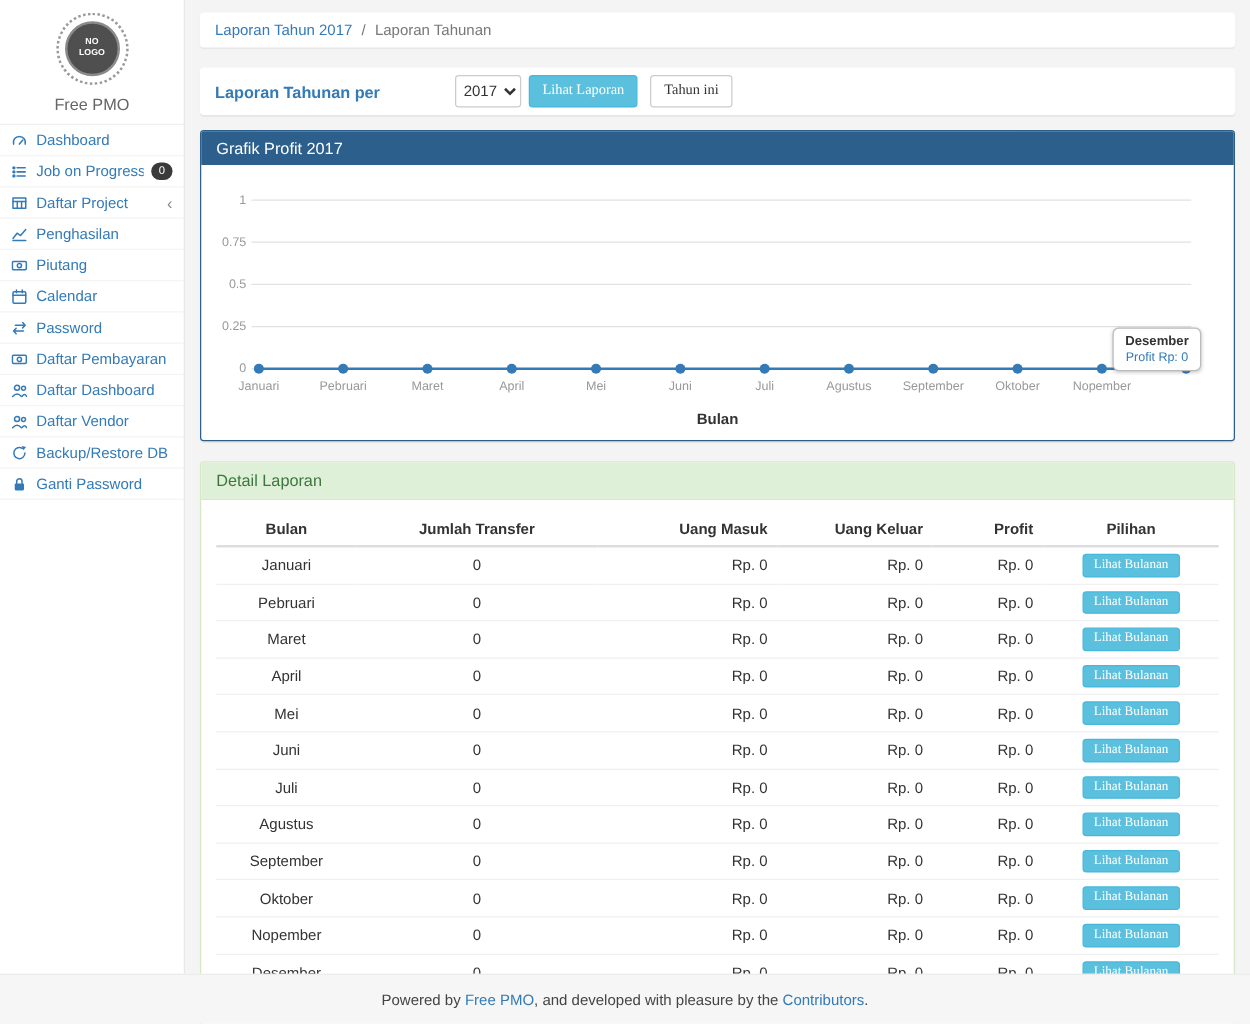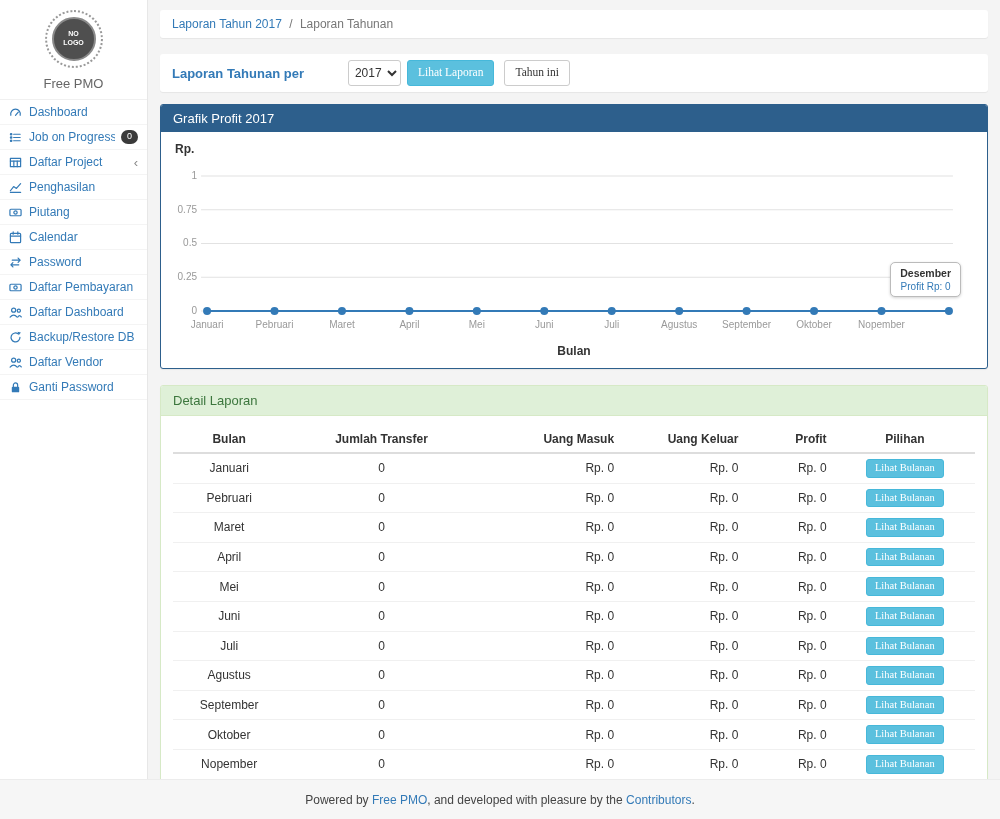--- a/index.html
+++ b/index.html
@@ -34,21 +34,21 @@
   
   .content { flex:1; padding:10px 12px 0; min-width:0; }
   .box { background:#fff; border-radius:3px; box-shadow:0 1px 1px rgba(0,0,0,0.06); }
   a, .link { color:var(--link,#337ab7); text-decoration:none; cursor:pointer; }
 
   .breadcrumb-box { padding:7px 12px; margin-bottom:16px; font-size:12px; }
   .bc-sep, .bc-current { color:#777; }
   .bc-sep { margin:0 4px; }
 
   .filter-box { padding:6px 12px; margin-bottom:12px; display:flex; align-items:center; gap:6px; }
-  .filter-label { color:var(--link,#337ab7); font-weight:bold; font-size:13px; margin-right:2px; }
+  .filter-label { color:var(--link,#337ab7); font-weight:bold; font-size:13px; margin-right:18px; }
   select.year { height:26px; border:1px solid #ccc; border-radius:3px; font-size:12px; padding:2px 2px; background:#fff; color:#333;margin-left:36px; }
   .btn { font-family:Liberation Serif, serif; font-size:11.5px; padding:5px 10px; border-radius:3px; border:1px solid transparent; cursor:pointer; line-height:1.2; }
   .btn-info { background:var(--info,#5bc0de); border-color:var(--info-border,#46b8da); color:#fff; }
   .btn-default { background:#fff; border-color:#ccc; color:#333; margin-left:4px; }
   .btn-xs { font-size:10.5px; padding:2px 8px; }
 
   
   .panel { background:#fff; border-radius:3px; margin-bottom:16px; box-shadow:0 1px 1px rgba(0,0,0,0.06); }
   .panel-primary { border:1px solid var(--primary,#2d5f8c); }
   .panel-primary .panel-heading { background:var(--primary,#2d5f8c); color:#fff; padding:6px 12px; font-size:13px;
@@ -212,38 +212,38 @@
                 <path d="M9.6 11.8 Q11.2 9 13.2 11.8"></path>
               </svg>
             </span>
     <span class="mi-label">Daftar Dashboard</span>
 
   </li>
 
   <li>
     <span class="mi-icon">
               <svg viewBox="0 0 14 14" width="13" height="13" fill="none" stroke="currentColor" stroke-width="1.3" stroke-linecap="round" stroke-linejoin="round">
-                <path d="M11.8 6.8 A4.8 4.8 0 1 1 9.6 2.9"></path>
-                <polygon points="9.2,0.8 12.8,1.7 10.4,4.5" fill="currentColor" stroke="none"></polygon>
-              </svg>
-            </span>
-    <span class="mi-label">Backup/Restore DB</span>
-
-  </li>
-
-  <li>
-    <span class="mi-icon">
-              <svg viewBox="0 0 14 14" width="13" height="13" fill="none" stroke="currentColor" stroke-width="1.3" stroke-linecap="round" stroke-linejoin="round">
                 <circle cx="5" cy="4.5" r="2.2"></circle>
                 <path d="M1.2 12 Q5 7.8 8.8 12"></path>
                 <circle cx="10.6" cy="5" r="1.7"></circle>
                 <path d="M9.6 11.8 Q11.2 9 13.2 11.8"></path>
               </svg>
             </span>
     <span class="mi-label">Daftar Vendor</span>
+
+  </li>
+
+  <li>
+    <span class="mi-icon">
+              <svg viewBox="0 0 14 14" width="13" height="13" fill="none" stroke="currentColor" stroke-width="1.3" stroke-linecap="round" stroke-linejoin="round">
+                <path d="M11.8 6.8 A4.8 4.8 0 1 1 9.6 2.9"></path>
+                <polygon points="9.2,0.8 12.8,1.7 10.4,4.5" fill="currentColor" stroke="none"></polygon>
+              </svg>
+            </span>
+    <span class="mi-label">Backup/Restore DB</span>
 
   </li>
 
   <li>
     <span class="mi-icon">
               <svg viewBox="0 0 14 14" width="13" height="13" fill="none" stroke="currentColor" stroke-width="1.3" stroke-linecap="round" stroke-linejoin="round">
                 <rect x="3" y="6.2" width="8" height="6" rx="1" fill="currentColor" stroke="none"></rect>
                 <path d="M4.7 6.2 V4.4 A2.3 2.3 0 0 1 9.3 4.4 V6.2"></path>
               </svg>
             </span>
@@ -266,21 +266,20 @@
         <span class="filter-label">Laporan Tahunan per</span>
         <select class="year"><option>2017</option></select>
         <button class="btn btn-info">Lihat Laporan</button>
         <button class="btn btn-default">Tahun ini</button>
       </div>
 
       <div class="panel panel-primary">
         <div class="panel-heading">Grafik Profit 2017</div>
         <div class="panel-body">
           <div class="chart-wrap">
-            <div class="rp-label">Rp.</div>
             <svg class="chart" xmlns="http://www.w3.org/2000/svg" viewBox="0 0 800 185" preserveAspectRatio="none">
                 <line x1="28" x2="778" y1="153" y2="153" class="gridline"></line>
                 <text x="24" y="156" text-anchor="end" class="ytick">0</text>
                 <line x1="28" x2="778" y1="119.25" y2="119.25" class="gridline"></line>
                 <text x="24" y="122.25" text-anchor="end" class="ytick">0.25</text>
                 <line x1="28" x2="778" y1="85.5" y2="85.5" class="gridline"></line>
                 <text x="24" y="88.5" text-anchor="end" class="ytick">0.5</text>
                 <line x1="28" x2="778" y1="51.75" y2="51.75" class="gridline"></line>
                 <text x="24" y="54.75" text-anchor="end" class="ytick">0.75</text>
                 <line x1="28" x2="778" y1="18" y2="18" class="gridline"></line>

